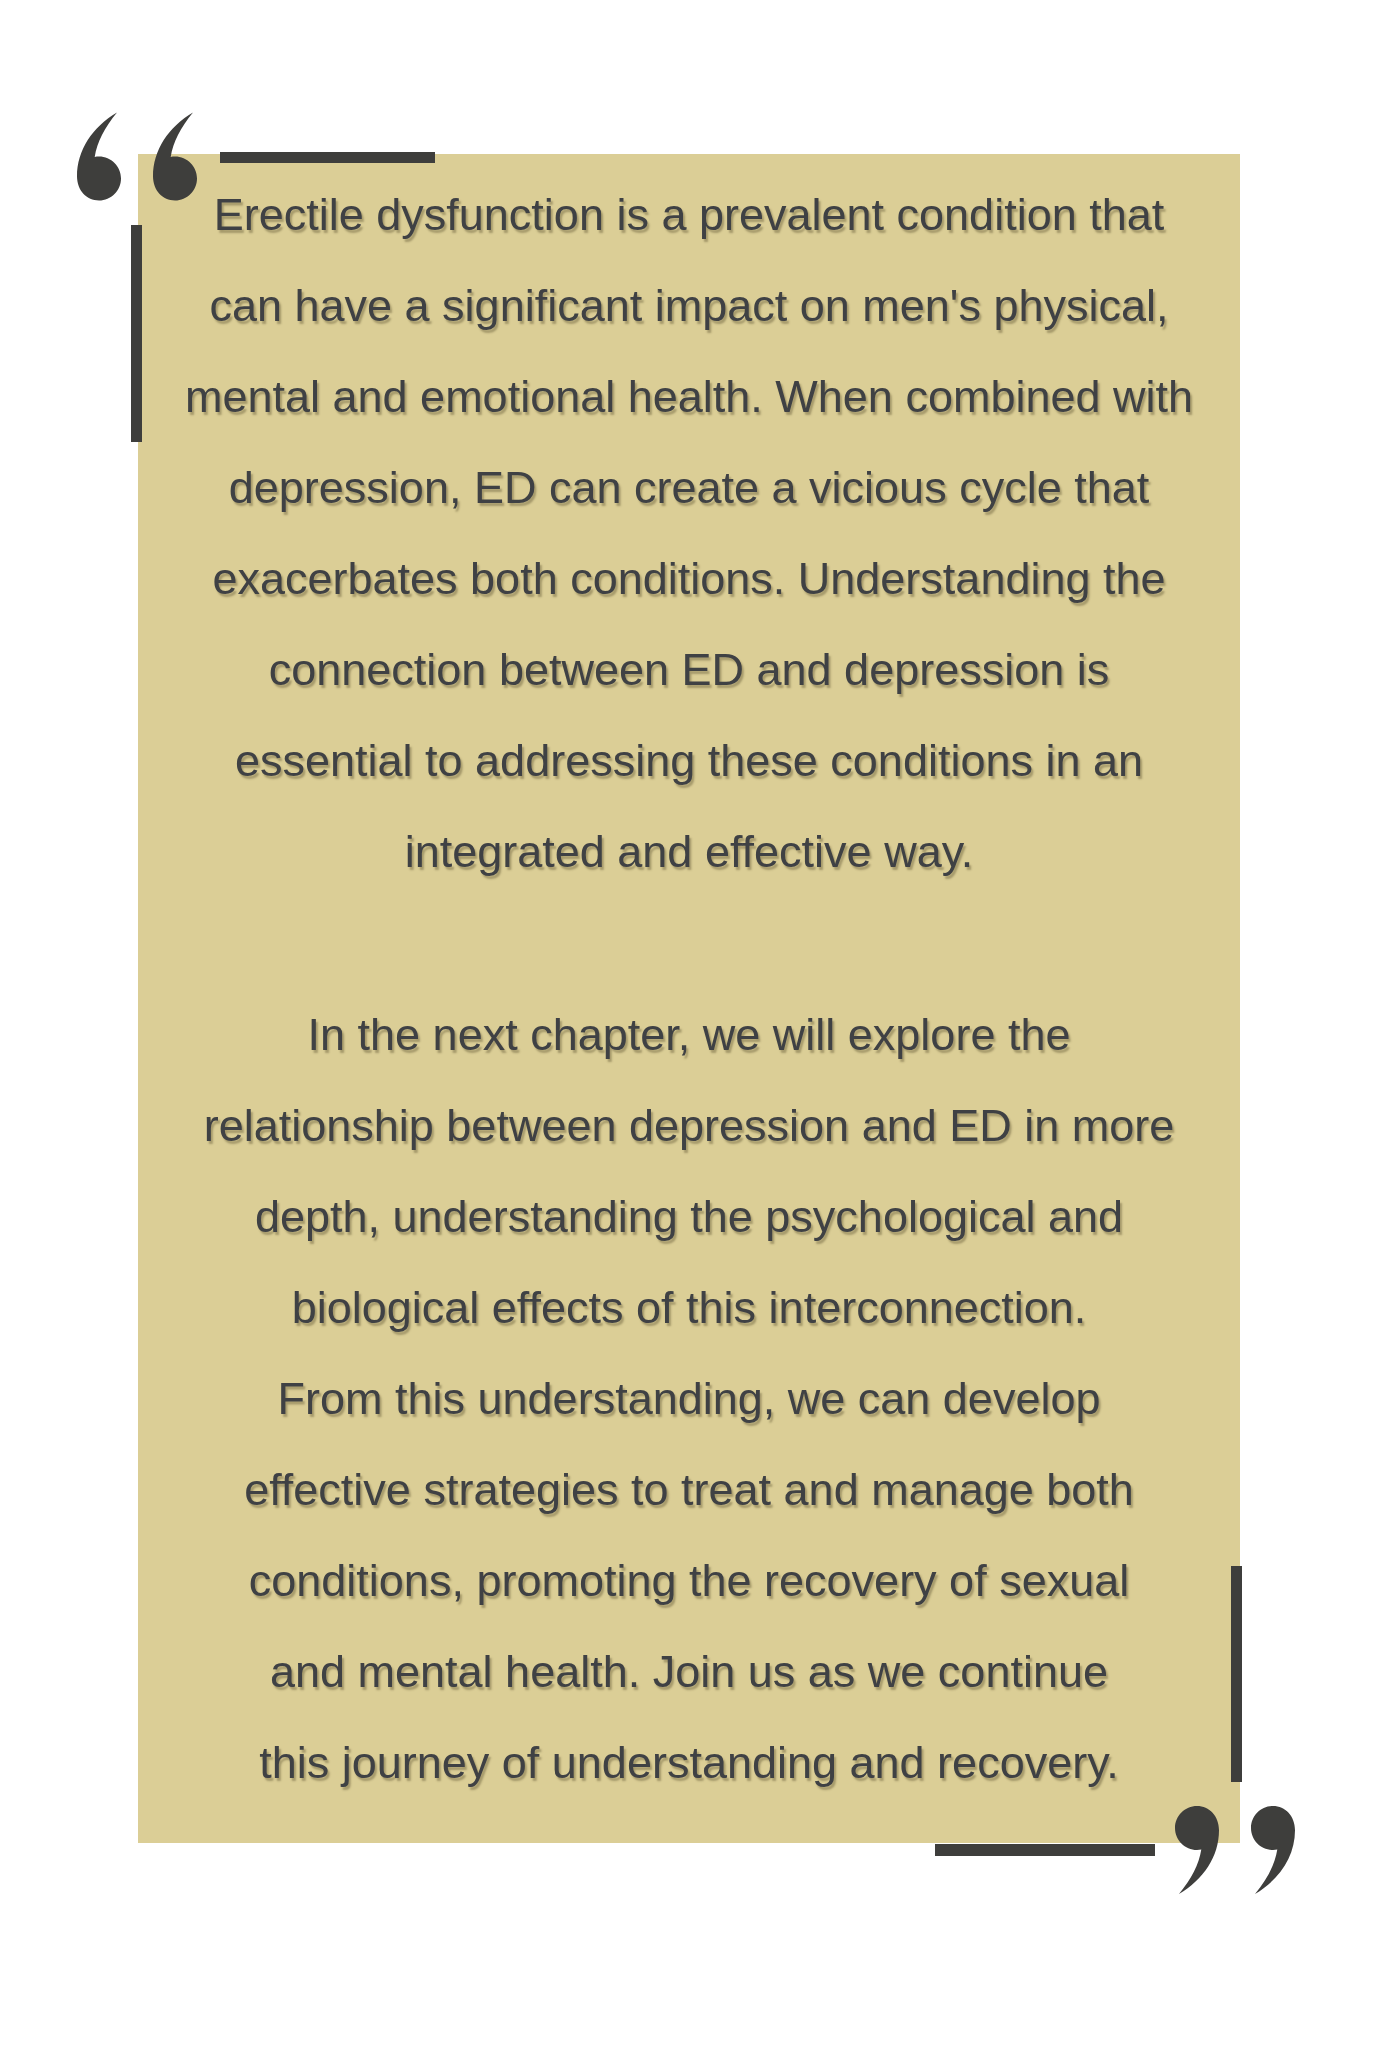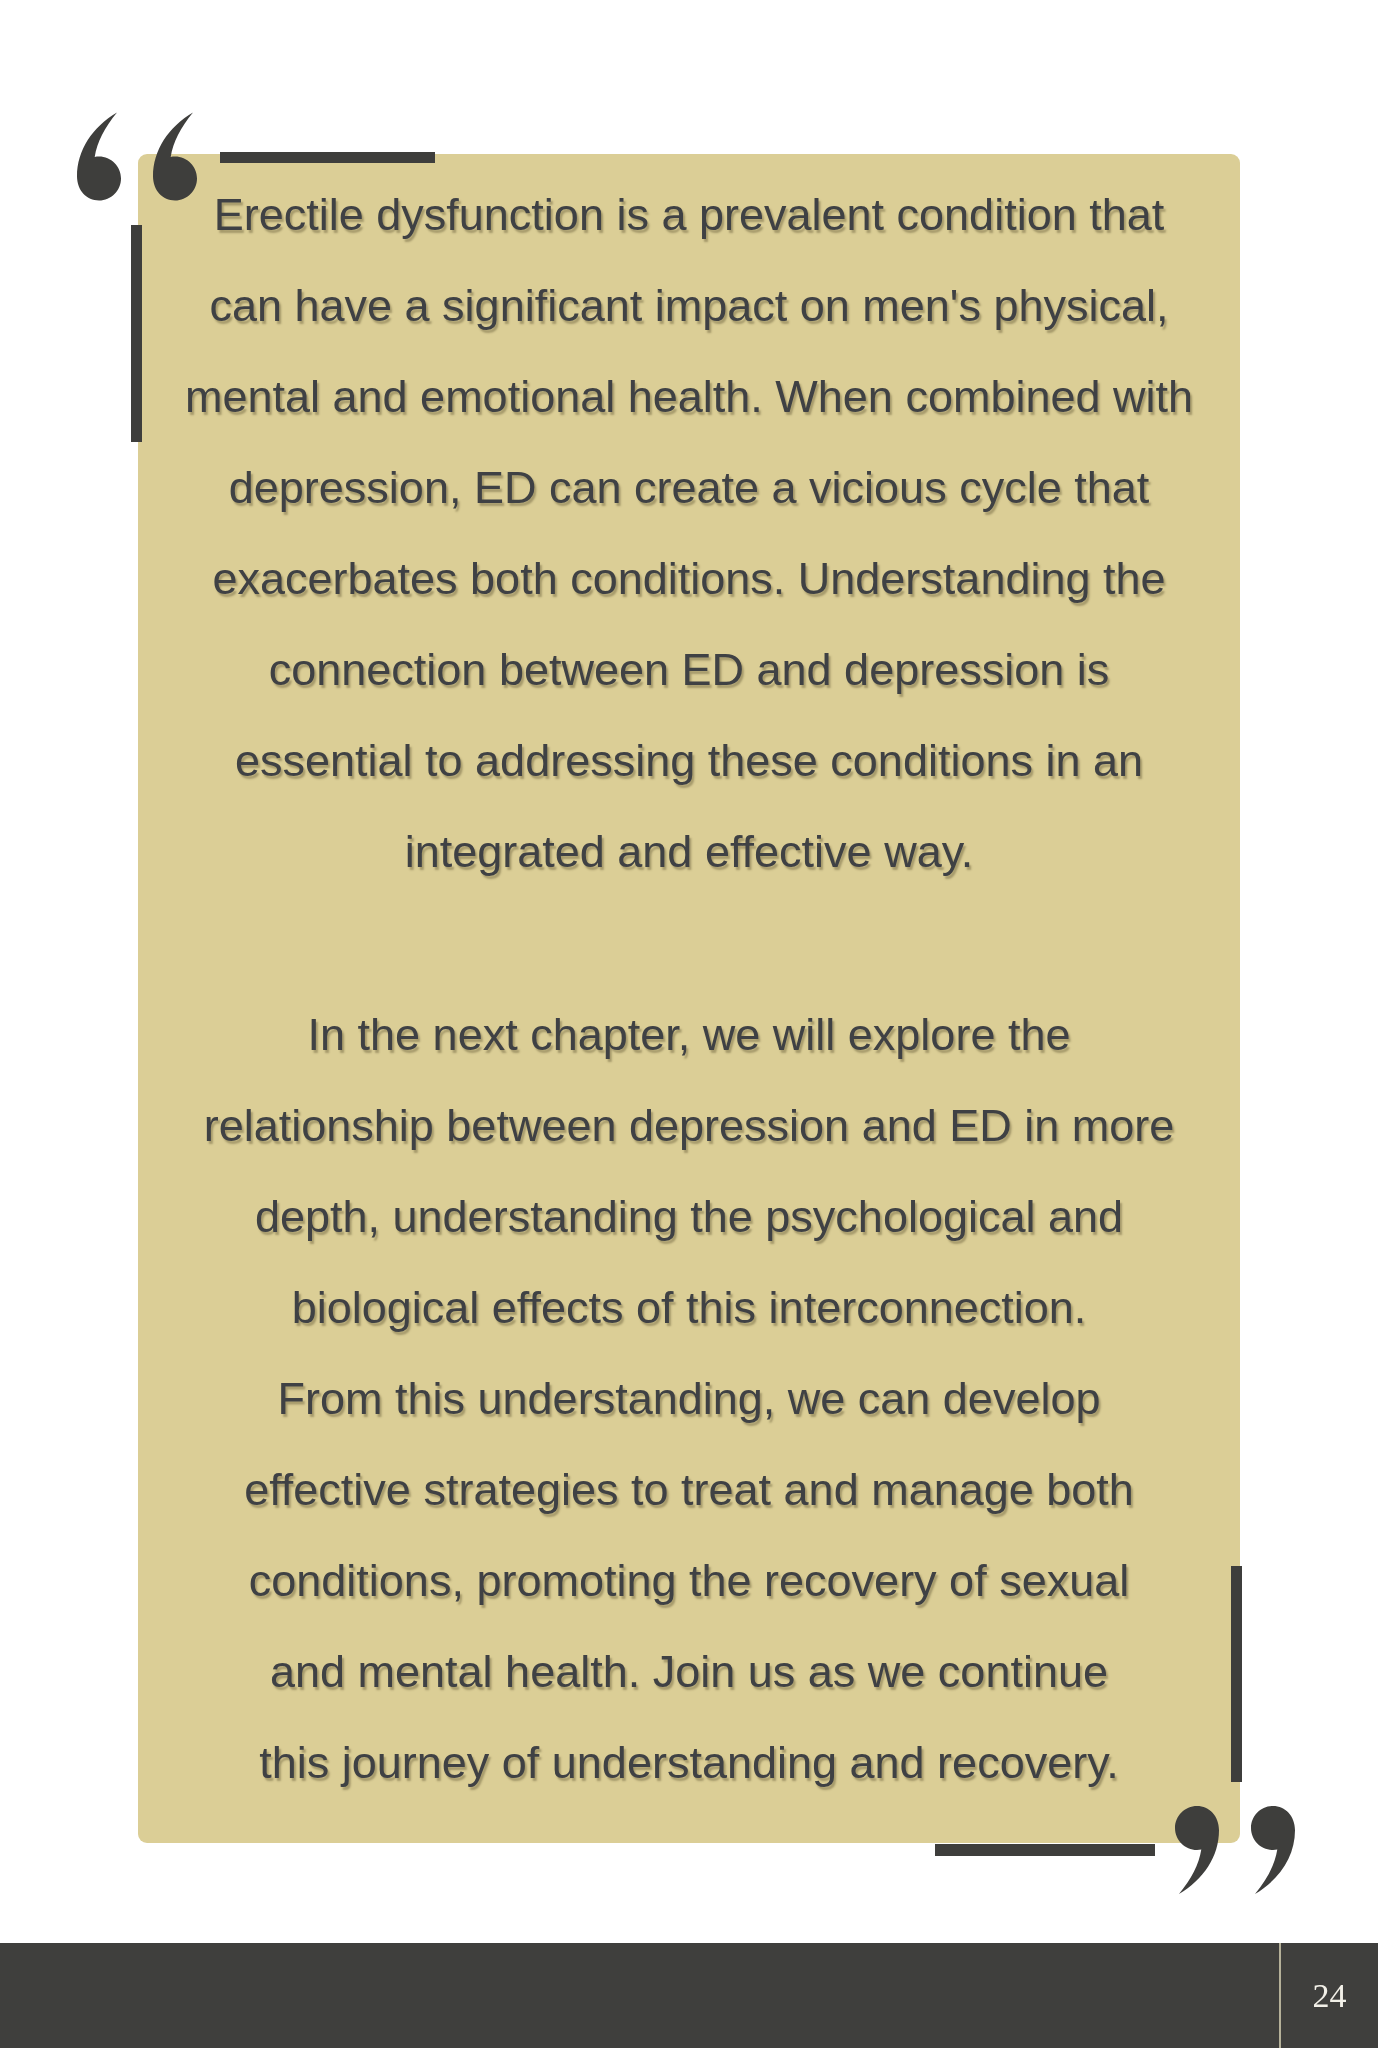--- a/index.html
+++ b/index.html
@@ -10,21 +10,20 @@
     overflow:hidden;
     font-family:"Liberation Sans", sans-serif;
   }
   .quote-box{
     position:absolute;
     left:138px;top:154px;
     width:1102px;height:1689px;
     background:var(--box-bg,#DBCE96);
     box-sizing:border-box;
     padding:15px 24px 0 24px;
-    border-radius:9px;
   }
   .quote-paragraph{
     margin:0;
     white-space:pre-line;
     text-align:center;
     font-size:45px;
     line-height:91px;
     color:var(--text-color,#3F4144);
     text-shadow:2px 3px 2px rgba(84,76,43,0.40);
   }
@@ -102,18 +101,14 @@
     </g>
   </svg>
 
   <svg class="quote-icon close-quote" viewBox="0 0 120 88" xmlns="http://www.w3.org/2000/svg" aria-hidden="true">
     <g fill="currentColor">
       <path d="M22,0 C9.85,0 0,9.85 0,22 C0,34.15 9.85,44 22,44 C23.5,44 24.9,43.85 26.3,43.55 C23.9,58.5 16.4,73 4,88 C28.6,73.4 44,50.2 44,24.2 C44,10 34.3,0 22,0 Z"></path>
       <path transform="translate(76,0)" d="M22,0 C9.85,0 0,9.85 0,22 C0,34.15 9.85,44 22,44 C23.5,44 24.9,43.85 26.3,43.55 C23.9,58.5 16.4,73 4,88 C28.6,73.4 44,50.2 44,24.2 C44,10 34.3,0 22,0 Z"></path>
     </g>
   </svg>
 
-  <div class="footer-bar">
-    <div class="footer-divider"></div>
-    <div class="page-number">24</div>
-  </div>
 
 </div>
 
 </body></html>

